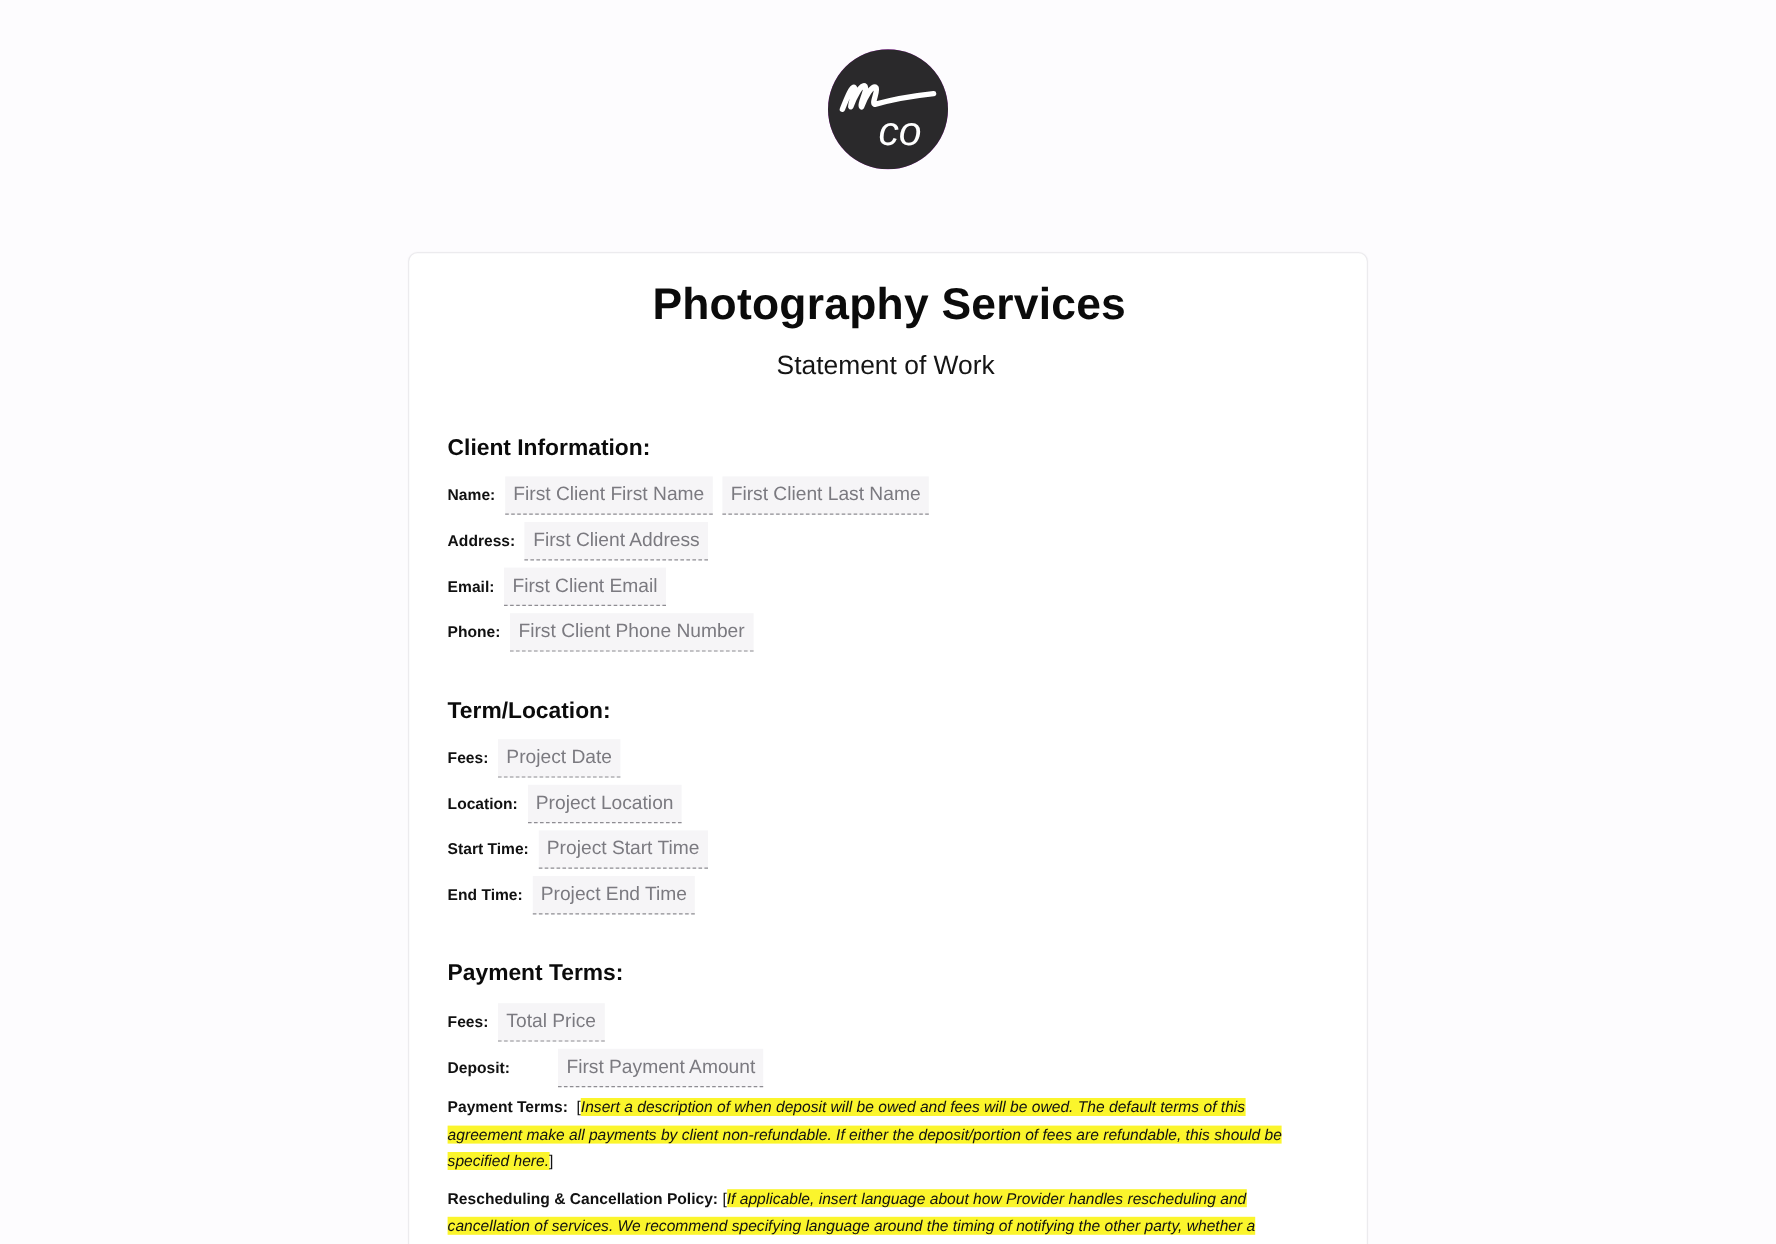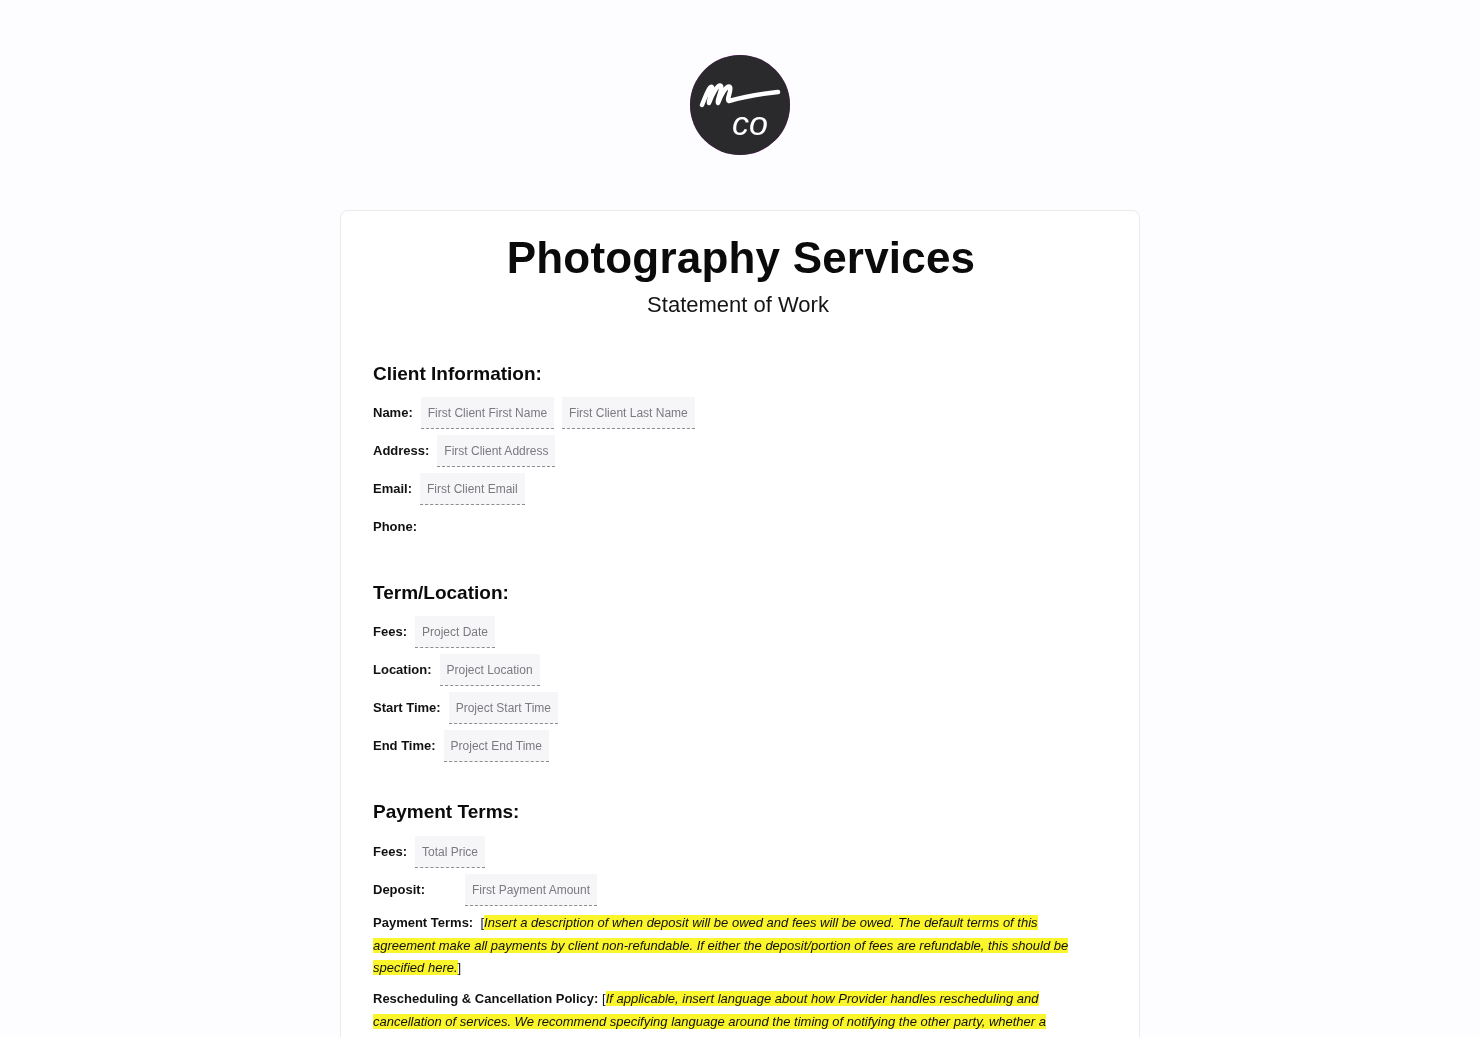--- a/index.html
+++ b/index.html
@@ -12,21 +12,21 @@
       color: #111;
     }
     .page {
       position: relative;
       width: 1480px;
       height: 1037px;
     }
     .logo {
       position: absolute;
       left: 690px;
-      top: 55px;
+      top: 41px;
       width: 100px;
       height: 100px;
       border-radius: 50%;
       background: #d946ef;
       display: block;
     }
     .logo svg { width: 100px; height: 100px; display: block; }
     .card {
       position: absolute;
       left: 340px;
@@ -37,21 +37,21 @@
       border: 1px solid #ecebee;
       border-radius: 8px;
       box-shadow: 0 0 2px rgba(0,0,0,0.03);
     }
     .doc-title {
       position: absolute;
       left: 0;
       width: 800px;
       top: 22px;
       text-align: center;
-      font-size: 44px;
+      font-size: 37px;
       font-weight: bold;
       letter-spacing: 0.2px;
       color: #0b0b0b;
     }
     .doc-subtitle {
       position: absolute;
       left: 0;
       width: 794px;
       top: 81px;
       text-align: center;
@@ -79,21 +79,21 @@
       margin-right: 8px;
       position: relative;
       top: -1px;
     }
     .field-input {
       height: 32px;
       padding: 0 7px;
       background: #f6f5f7;
       border: none;
       border-bottom: 1px dashed #8e8d92;
-      font-size: 12px;
+      font-size: 16px;
       color: #7b7a80;
       font-family: "Liberation Sans", sans-serif;
       display: flex;
       align-items: center;
       margin-right: 8px;
       white-space: nowrap;
       text-align: right;
     }
     .para {
       position: absolute;
@@ -143,20 +143,21 @@
       <div class="field-input">First Client Address</div>
     </div>
 
     <div class="field-row" style="top:262px;">
       <span class="field-label">Email:</span>
       <div class="field-input">First Client Email</div>
     </div>
 
     <div class="field-row" style="top:300px;">
       <span class="field-label">Phone:</span>
+      <div class="field-input">First Client Phone Number</div>
     </div>
 
     <div class="section-heading" style="top:371px;">Term/Location:</div>
 
     <div class="field-row" style="top:405px;">
       <span class="field-label">Fees:</span>
       <div class="field-input">Project Date</div>
     </div>
 
     <div class="field-row" style="top:481px;">

